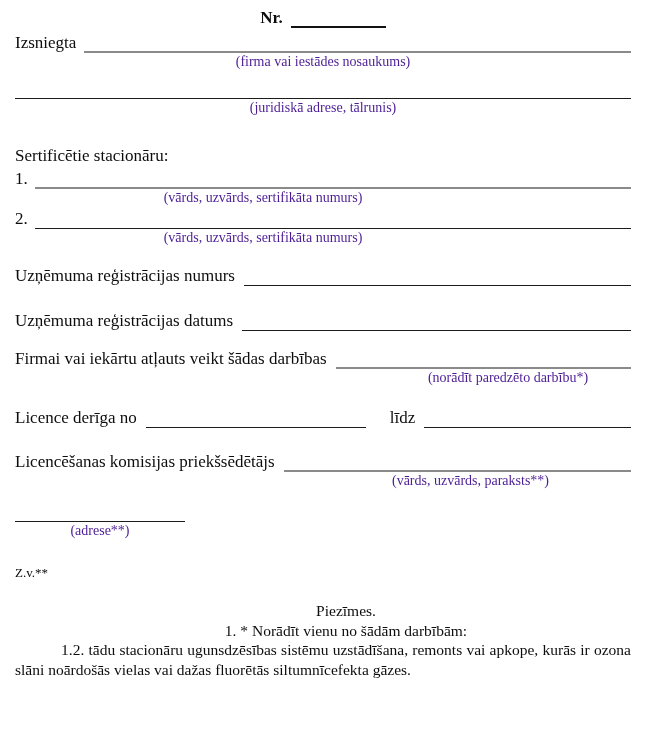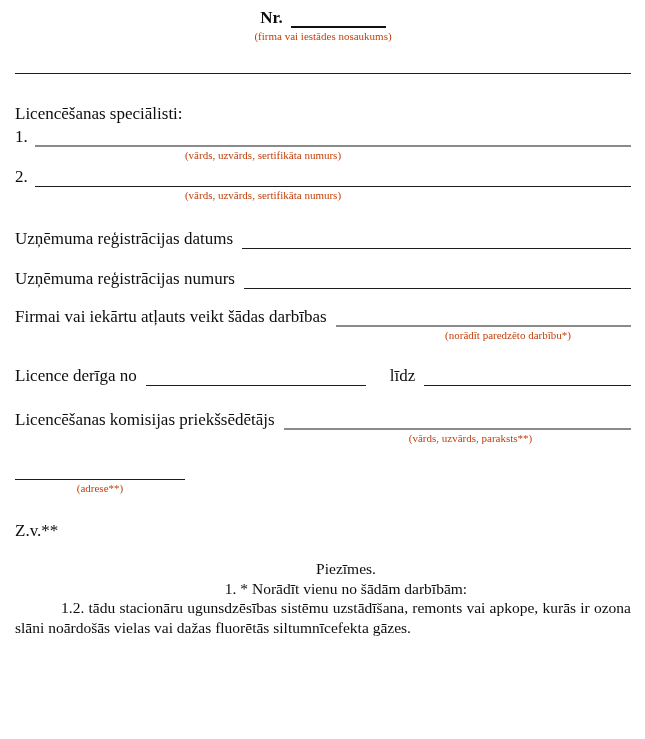--- a/index.html
+++ b/index.html
@@ -14,80 +14,85 @@
 
   .row { display: flex; align-items: flex-end; font-size: 17px; line-height: 20px; }
   .label { white-space: nowrap; }
   .blank { flex: 1 1 auto; border-bottom: 1px solid #1c1c1c; height: 19px; }
   .blank.gray { border-bottom: 2px solid #8a8a8a; }
   .blank.fixed { flex: 0 0 auto; }
 
   .nr-row { justify-content: center; align-items: flex-end; font-weight: bold; }
   .nr-row .blank { flex: 0 0 95px; border-bottom: 2px solid #111; }
 
-  .hint { font-size: 11px; line-height: 17px; text-align: center; color: #c2410c; }
+  .hint { font-size: 14px; line-height: 17px; text-align: center; color: #4c1d95; }
   .hint.shift-left { transform: translateX(-60px); }
   .hint.under-activities { padding-left: 370px; }
   .hint.under-chairman { padding-left: 295px; }
   .hint.under-date { width: 170px; }
   .mt-izsniegta { margin-top: 5px; }
   .addr-line { margin-top: 28px; border-bottom: 1px solid #1c1c1c; height: 0; }
   .mt-spec-title { margin-top: 30px; }
   .mt-spec { margin-top: 3px; }
   .mt-regnum { margin-top: 20px; }
   .mt-regdate { margin-top: 25px; }
   .mt-activities { margin-top: 18px; }
   .mt-licence { margin-top: 22px; }
   .mt-chairman { margin-top: 24px; }
   .date-line { margin-top: 32px; width: 170px; border-bottom: 1px solid #1c1c1c; height: 0; }
-  .mt-zv { margin-top: 24px; font-size: 17px; line-height: 20px; }
+  .mt-zv { margin-top: 24px; font-size: 13px; line-height: 20px; }
   .notes { margin-top: 18px; font-size: 15.5px; line-height: 19.5px; }
   .notes p { text-align: justify; text-indent: 46px; }
   .notes .no-justify { text-align: center; }
 
   .licence-row .blank-from { flex: 0 0 220px; }
   .licence-row .to-label { margin-left: 24px; margin-right: 9px; }
 </style>
 </head>
 <body>
 
 <div class="page">
 
   <div class="row nr-row">
     <span class="label">Nr.</span>
     <span class="blank" style="margin-left:8px"></span>
   </div>
 
+  <div class="row mt-izsniegta">
+    <span class="label">Izsniegta</span>
+    <span class="blank gray" style="margin-left:8px"></span>
+  </div>
   <div class="hint">(firma vai iestādes nosaukums)</div>
 
   <div class="addr-line"></div>
+  <div class="hint">(juridiskā adrese, tālrunis)</div>
 
   <div class="row mt-spec-title">
-    <span class="label">Licencēšanas speciālisti:</span>
+    <span class="label">Sertificētie stacionāru:</span>
   </div>
 
   <div class="row mt-spec">
     <span class="label">1.</span>
     <span class="blank gray" style="margin-left:7px"></span>
   </div>
   <div class="hint shift-left">(vārds, uzvārds, sertifikāta numurs)</div>
 
   <div class="row mt-spec">
     <span class="label">2.</span>
     <span class="blank" style="margin-left:7px"></span>
   </div>
   <div class="hint shift-left">(vārds, uzvārds, sertifikāta numurs)</div>
 
-  <div class="row mt-regdate">
-    <span class="label">Uzņēmuma reģistrācijas datums</span>
+  <div class="row mt-regnum">
+    <span class="label">Uzņēmuma reģistrācijas numurs</span>
     <span class="blank" style="margin-left:9px"></span>
   </div>
 
-  <div class="row mt-regnum">
-    <span class="label">Uzņēmuma reģistrācijas numurs</span>
+  <div class="row mt-regdate">
+    <span class="label">Uzņēmuma reģistrācijas datums</span>
     <span class="blank" style="margin-left:9px"></span>
   </div>
 
   <div class="row mt-activities">
     <span class="label">Firmai vai iekārtu atļauts veikt šādas darbības</span>
     <span class="blank gray" style="margin-left:9px"></span>
   </div>
   <div class="hint under-activities">(norādīt paredzēto darbību*)</div>
 
   <div class="row mt-licence licence-row">

